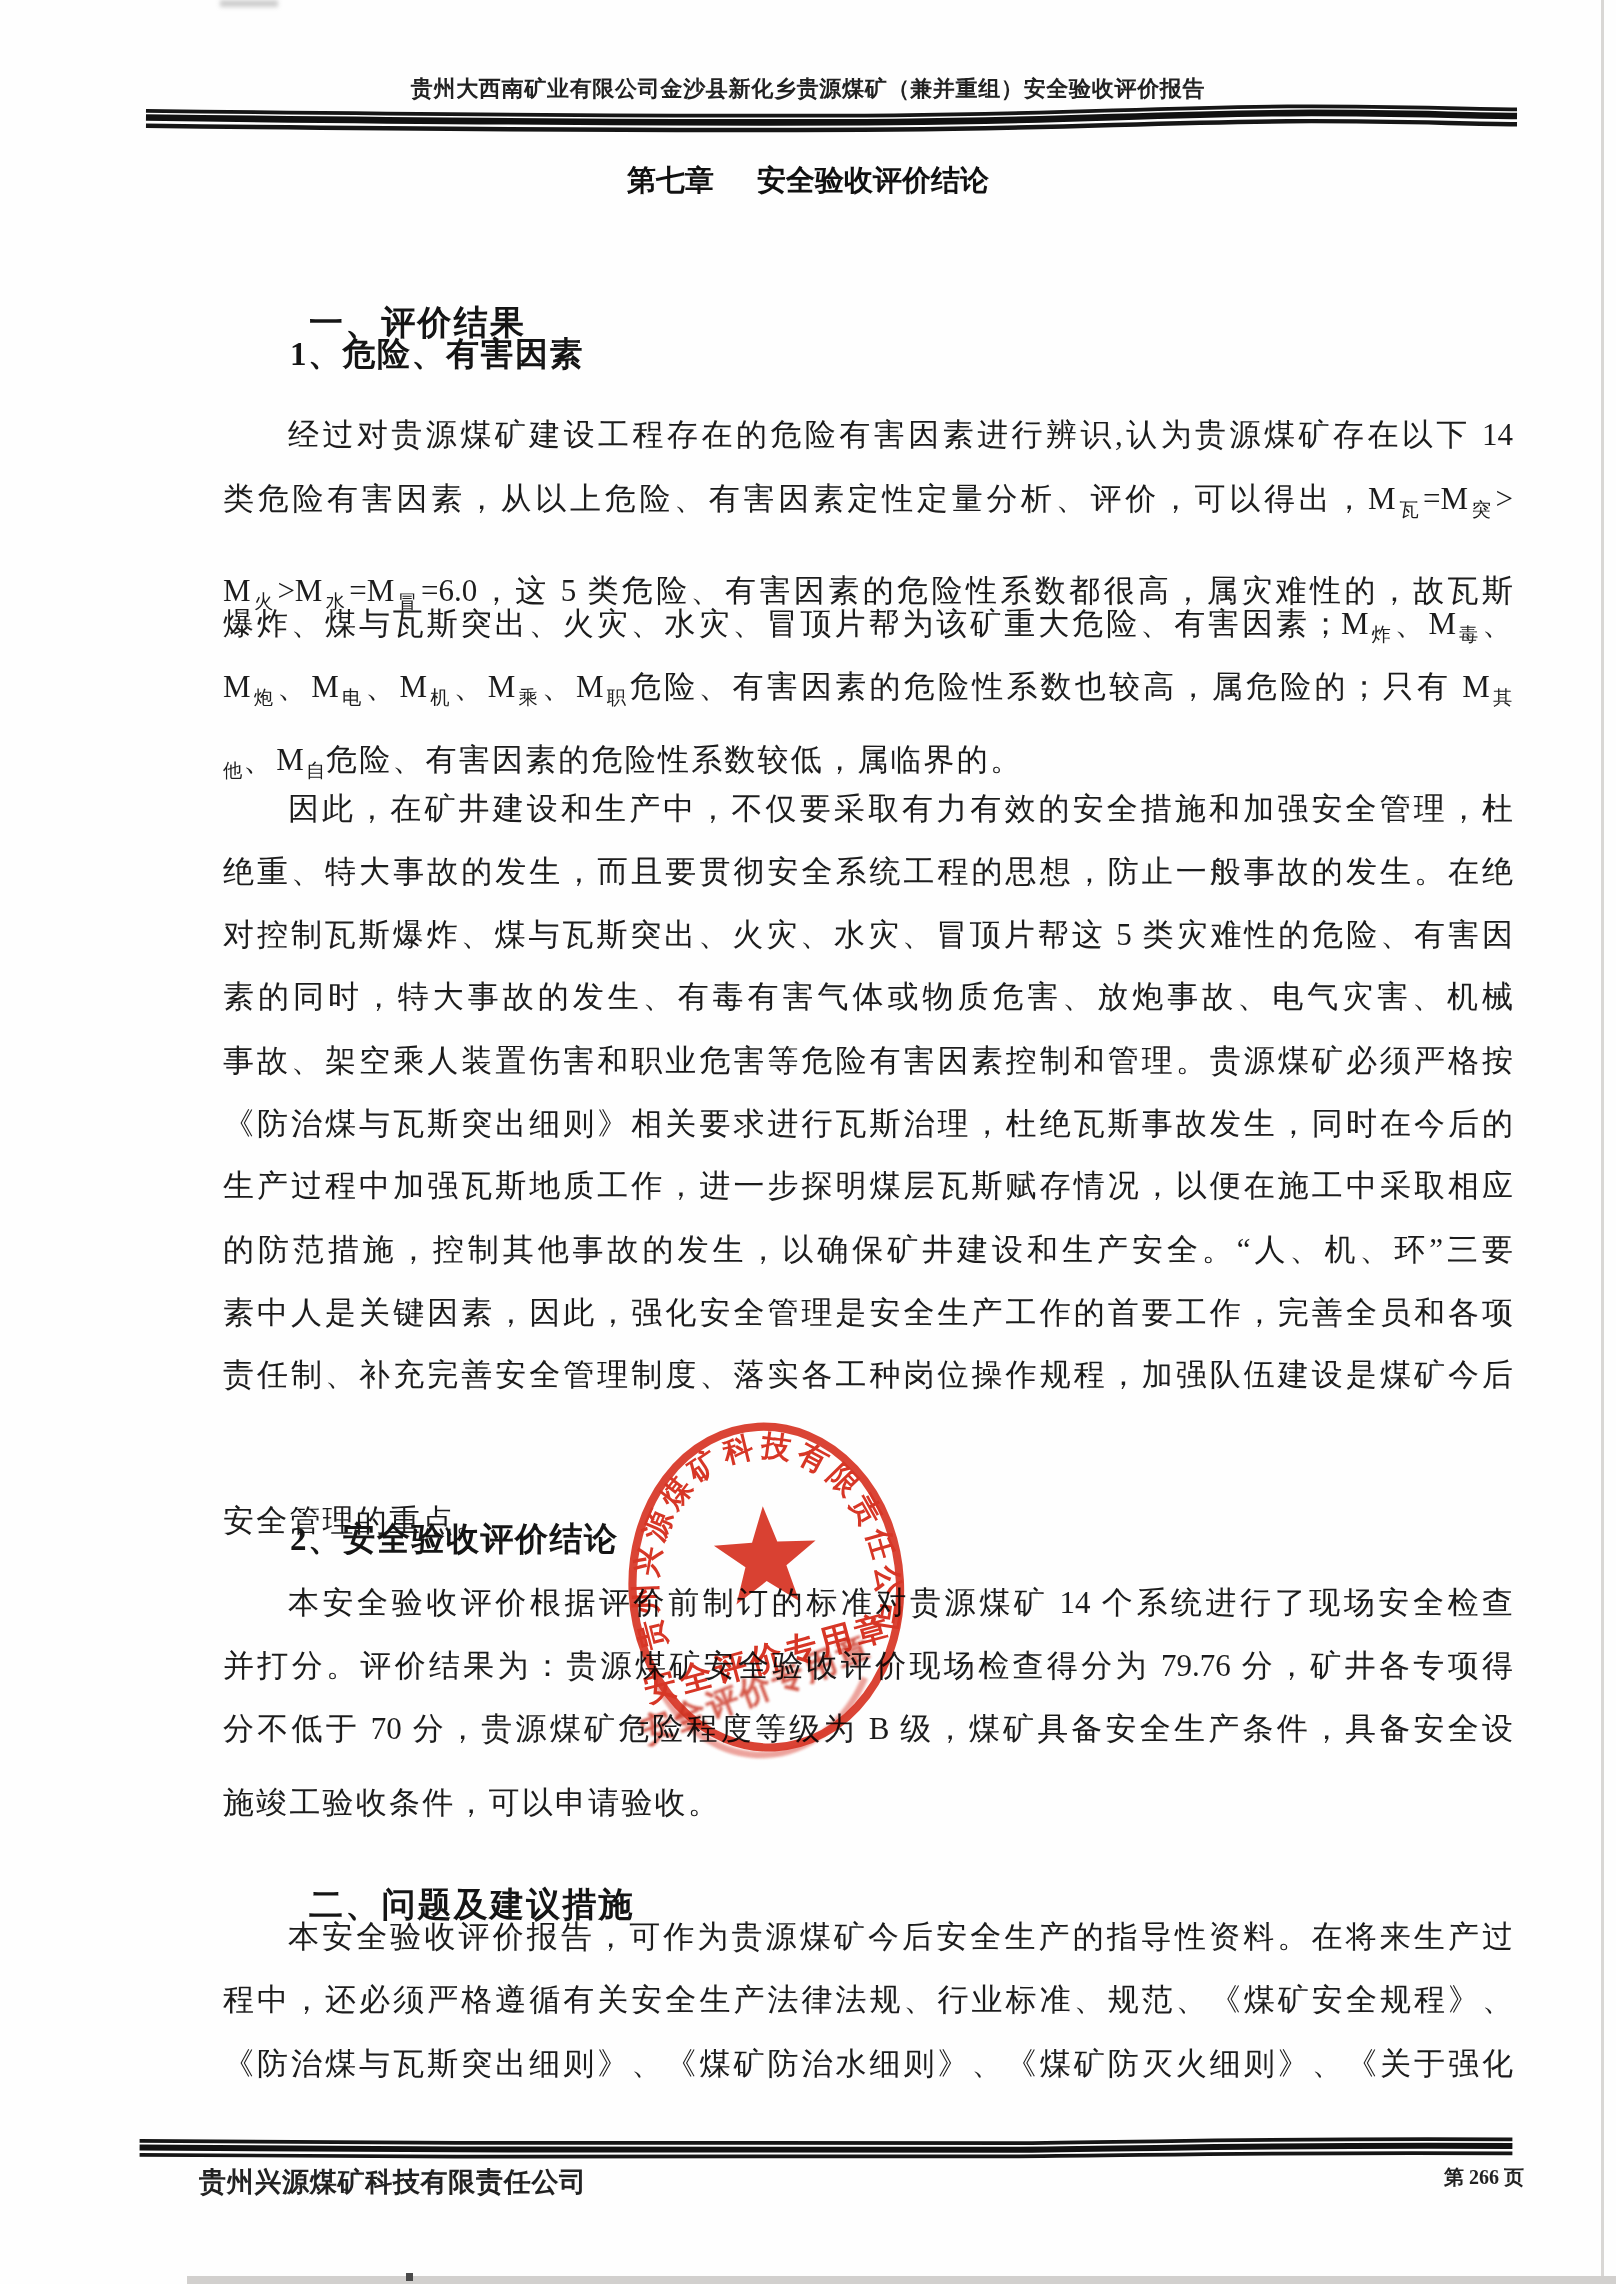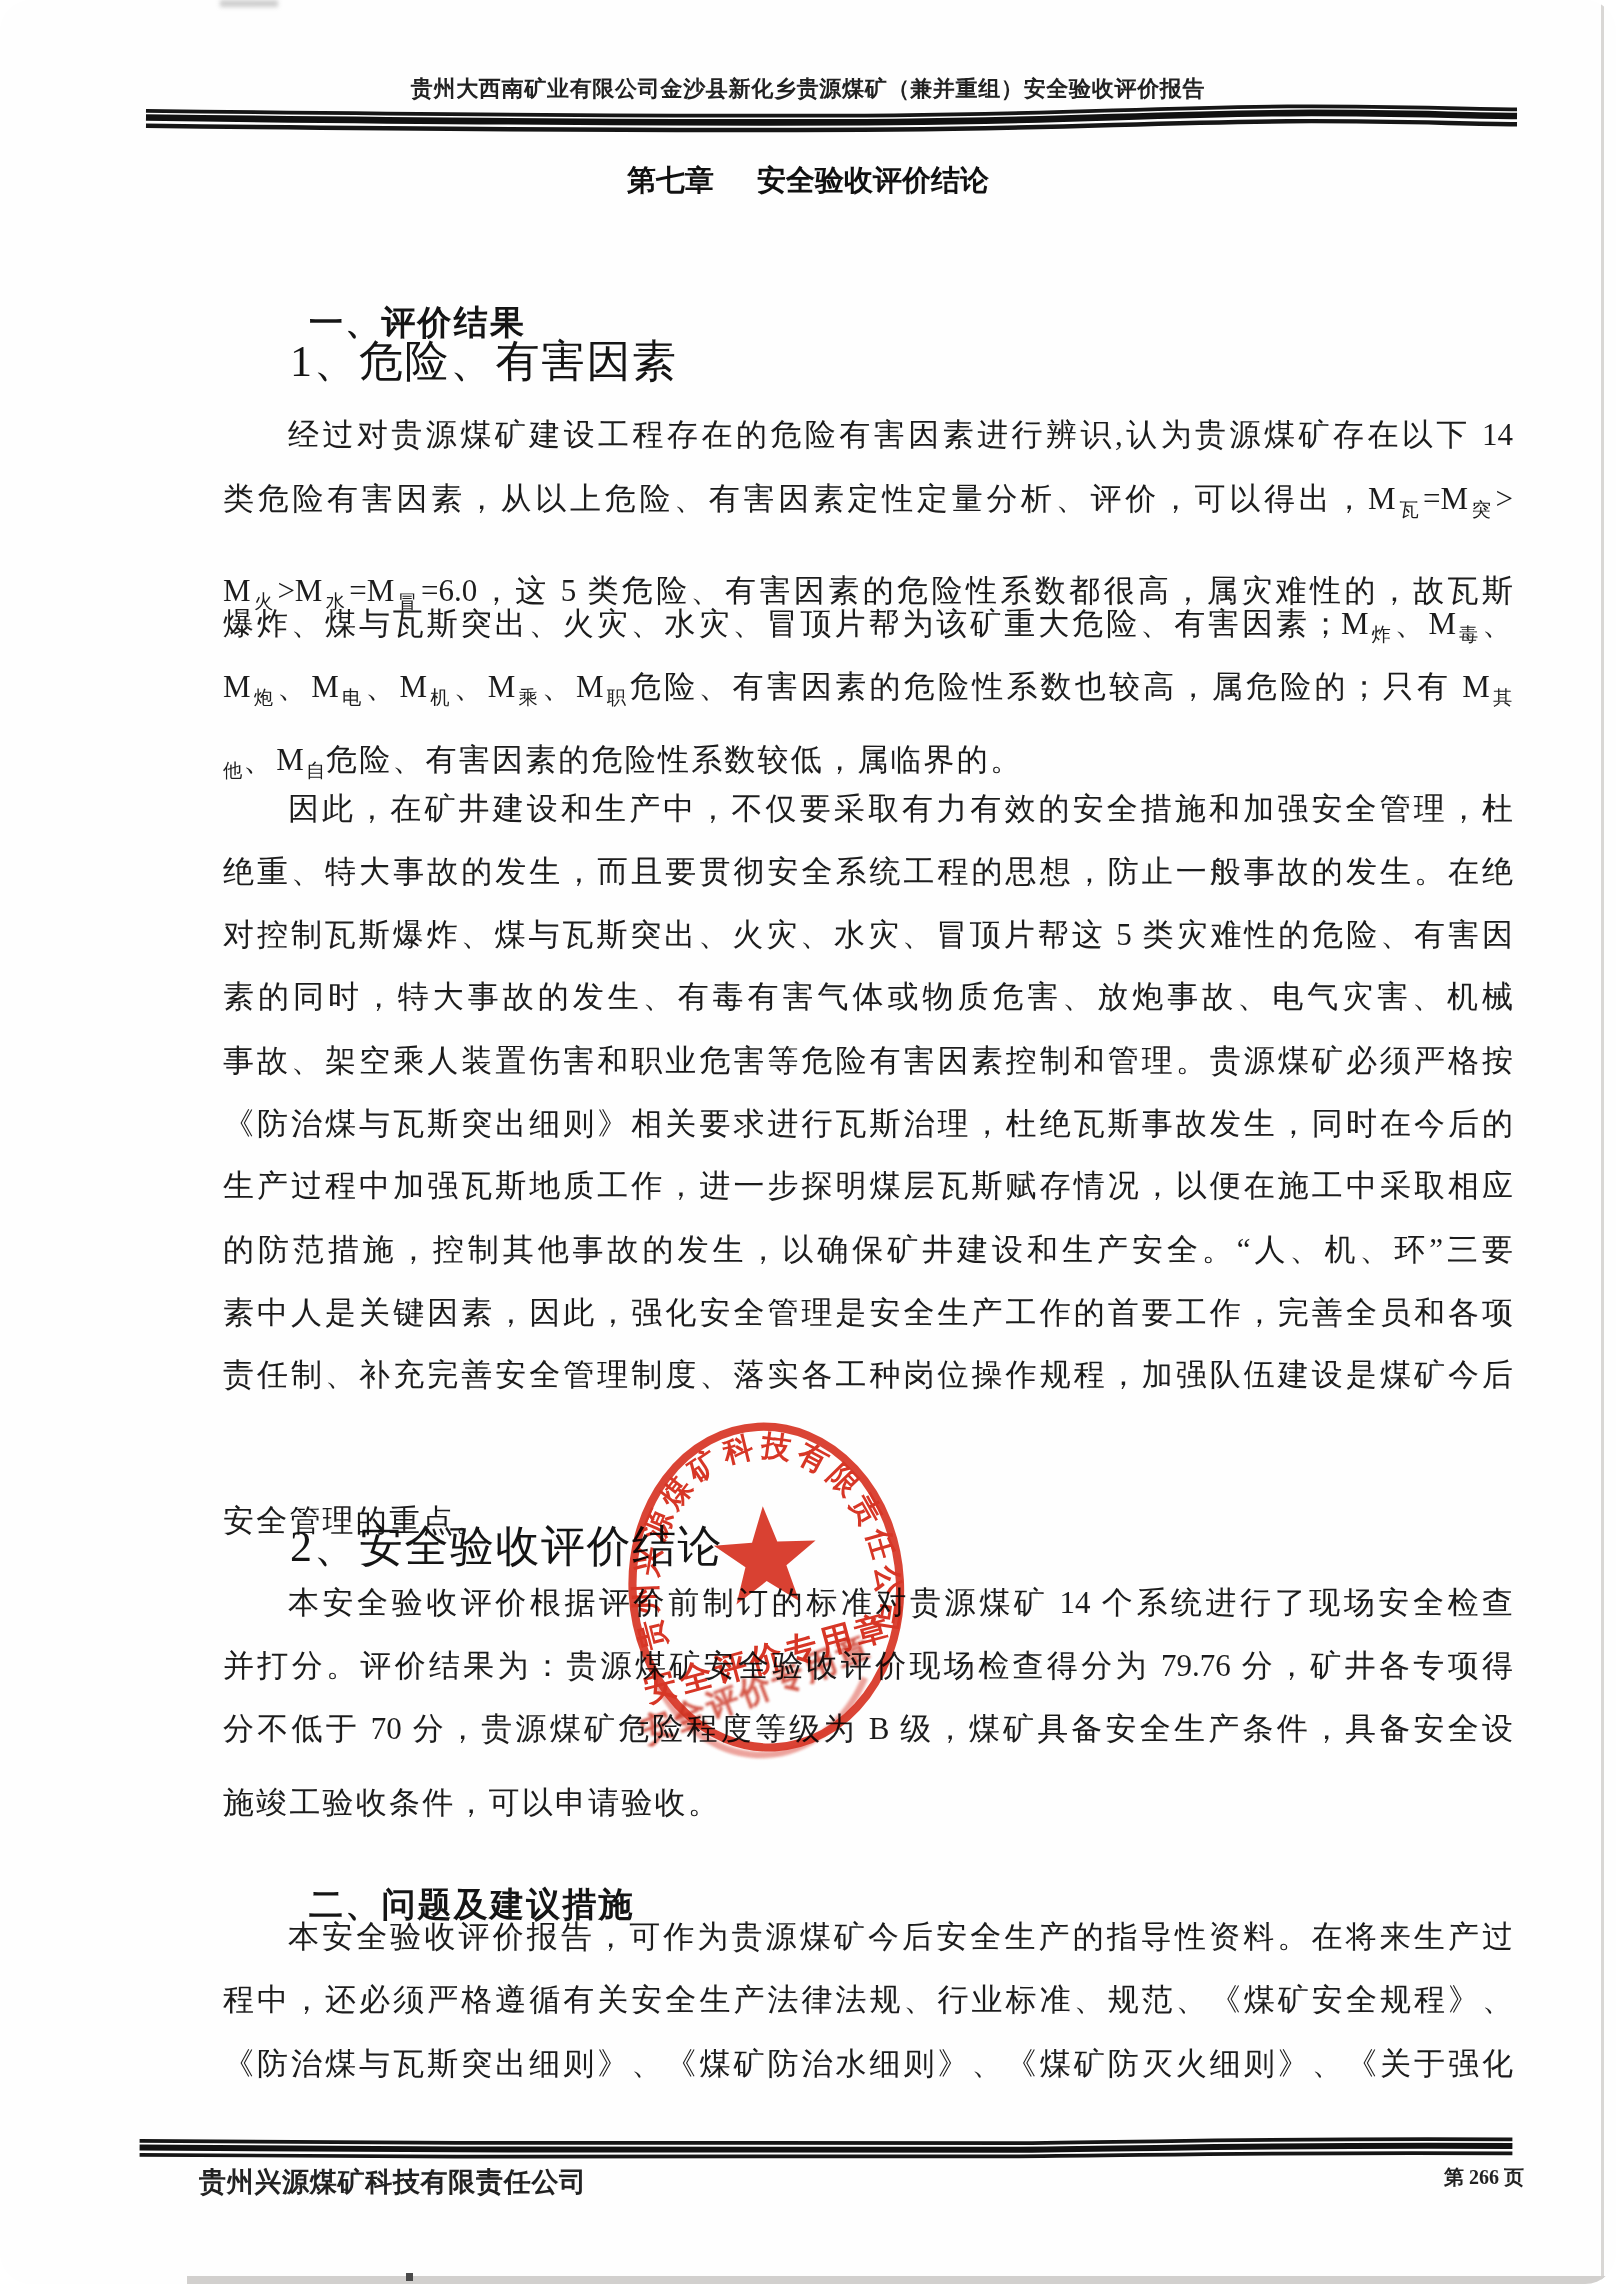--- a/index.html
+++ b/index.html
@@ -1,27 +1,27 @@
 <!DOCTYPE html>
 <html style="font-size:12px"><head>
 <meta charset="utf-8">
 <style>
   html,body{margin:0;padding:0;background:#ffffff;}
   .page{position:relative;width:1616px;height:2284px;background:#fefefe;overflow:hidden;
-        font-family:"Liberation Serif","DejaVu Serif",serif;color:#1a1a1a;border-radius:31px;}
+        font-family:"Liberation Serif","DejaVu Serif",serif;color:#1a1a1a;}
   
   .hdr{position:absolute;top:74px;left:0;width:100%;text-align:center;
        font-size:22px;font-weight:bold;letter-spacing:0.7px;color:#222;}
   .rule{position:absolute;}
   
   .chapter{position:absolute;top:161px;left:0;width:100%;display:flex;
            justify-content:center;gap:43px;font-size:29px;font-weight:bold;color:#111;}
   
   .h1{position:absolute;font-size:34px;font-weight:bold;color:#151515;letter-spacing:2.2px;margin-top:40px;}
-  .h2{position:absolute;font-size:44px;font-weight:normal;color:#151515;letter-spacing:1.5px;}
+  .h2{position:absolute;font-size:33px;font-weight:bold;color:#151515;letter-spacing:1.5px;}
   
   .bl{position:absolute;left:223px;width:1290px;height:45px;line-height:43px;
       font-size:31px;color:#1c1c1c;text-align:justify;text-align-last:justify;
       overflow:hidden;}
   .bl.fl{padding-left:65px;width:1225px;}
   .bl.last{text-align-last:left;letter-spacing:2.2px;margin-top:11px;}
   sub{font-size:19.3px;vertical-align:-6.7px;letter-spacing:0.7px;}
   
   .ftr-co{position:absolute;left:199px;top:2164px;font-size:27px;font-weight:bold;
           letter-spacing:0.7px;color:#222;}

